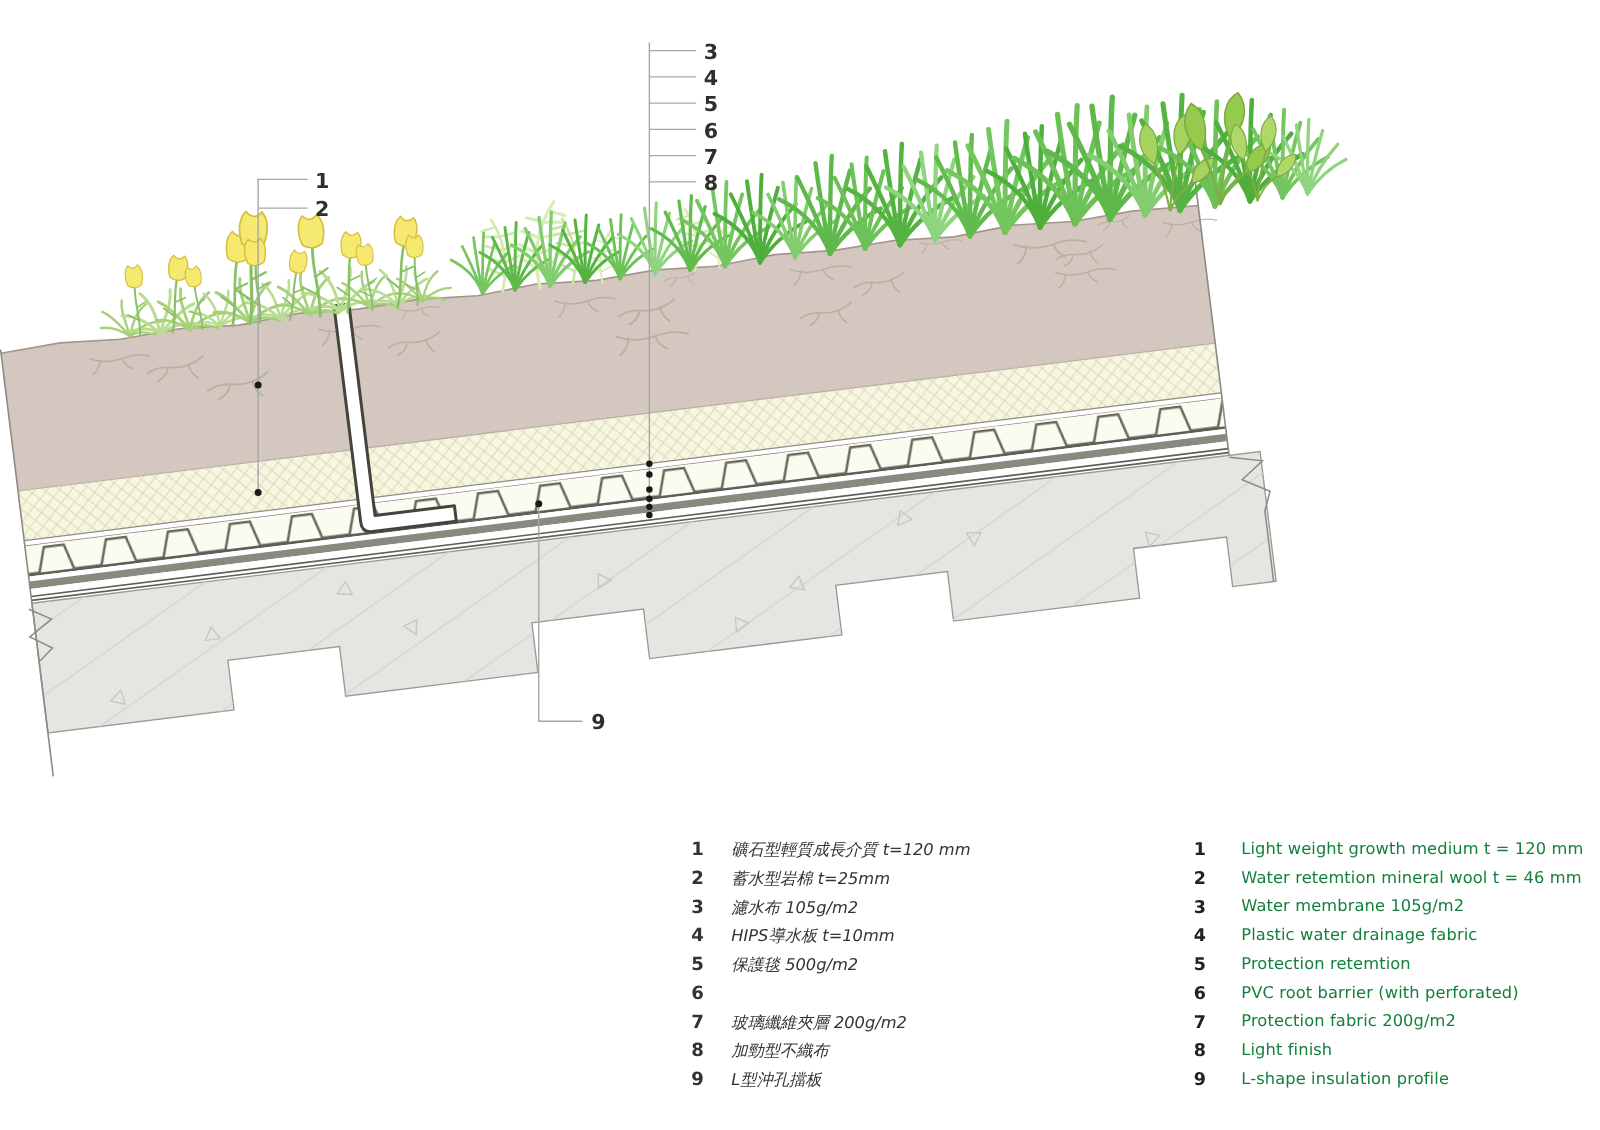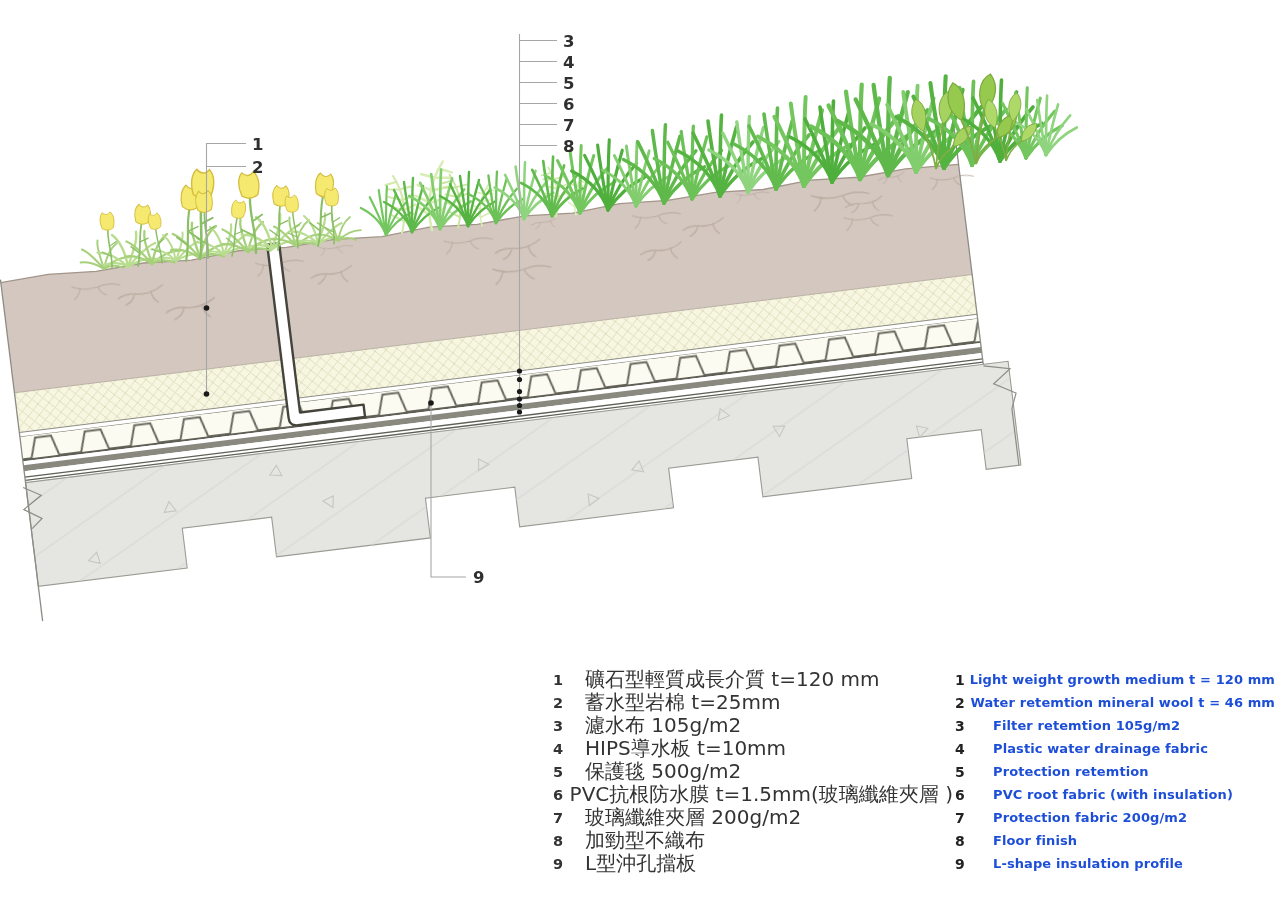--- a/index.html
+++ b/index.html
@@ -6,23 +6,23 @@
   body{width:1280px;height:904px;position:relative;overflow:hidden;
        font-family:"DejaVu Sans","Liberation Sans",sans-serif;}
   #stage{position:absolute;left:0;top:0;width:1280px;height:904px;}
   svg{display:block;}
   .callout-num{font:600 16.5px "DejaVu Sans","Liberation Sans",sans-serif;fill:#2f2f2f;}
   .legend{position:absolute;top:668px;}
   .legend-zh{left:553px;width:400px;}
   .legend-en{left:955px;width:320px;}
   .lrow{height:23px;display:flex;align-items:center;}
   .legend-zh .lnum{width:32px;font-size:14.5px;font-weight:600;color:#333;}
-  .legend-zh .ltext{font-size:20px;color:#333;white-space:nowrap;}
+  .legend-zh .ltext{font-size:13px;color:#333;white-space:nowrap;font-style:italic;}
   .legend-en .lnum{width:38px;font-size:14px;font-weight:700;color:#222;}
-  .legend-en .ltext{font-size:13px;font-weight:700;color:#1d4ed8;white-space:nowrap;letter-spacing:.1px;}
+  .legend-en .ltext{font-size:13px;font-weight:400;color:#15803d;white-space:nowrap;letter-spacing:.1px;}
 </style>
 </head>
 <body>
 
 <div id="stage">
 <svg width="1280" height="904" viewBox="0 0 1280 904">
   <defs>
     <pattern id="woolhatch" patternUnits="userSpaceOnUse" width="11" height="11">
       <path d="M0,0 L11,11 M11,0 L0,11" stroke="#ddd9b8" stroke-width="0.9" fill="none"></path>
     </pattern>
@@ -276,21 +276,20 @@
   <div class="lrow">
         <span class="lnum">4</span>
         <span class="ltext">HIPS導水板 t=10mm</span>
       </div>
   <div class="lrow">
         <span class="lnum">5</span>
         <span class="ltext">保護毯 500g/m2</span>
       </div>
   <div class="lrow">
         <span class="lnum">6</span>
-        <span class="ltext">PVC抗根防水膜 t=1.5mm(玻璃纖維夾層 )</span>
       </div>
   <div class="lrow">
         <span class="lnum">7</span>
         <span class="ltext">玻璃纖維夾層 200g/m2</span>
       </div>
   <div class="lrow">
         <span class="lnum">8</span>
         <span class="ltext">加勁型不織布</span>
       </div>
   <div class="lrow">
@@ -303,40 +302,40 @@
   <div class="lrow">
         <span class="lnum">1</span>
         <span class="ltext">Light weight growth medium t = 120 mm</span>
       </div>
   <div class="lrow">
         <span class="lnum">2</span>
         <span class="ltext">Water retemtion mineral wool t = 46 mm</span>
       </div>
   <div class="lrow">
         <span class="lnum">3</span>
-        <span class="ltext">Filter retemtion 105g/m2</span>
+        <span class="ltext">Water membrane 105g/m2</span>
       </div>
   <div class="lrow">
         <span class="lnum">4</span>
         <span class="ltext">Plastic water drainage fabric</span>
       </div>
   <div class="lrow">
         <span class="lnum">5</span>
         <span class="ltext">Protection retemtion</span>
       </div>
   <div class="lrow">
         <span class="lnum">6</span>
-        <span class="ltext">PVC root fabric (with insulation)</span>
+        <span class="ltext">PVC root barrier (with perforated)</span>
       </div>
   <div class="lrow">
         <span class="lnum">7</span>
         <span class="ltext">Protection fabric 200g/m2</span>
       </div>
   <div class="lrow">
         <span class="lnum">8</span>
-        <span class="ltext">Floor finish</span>
+        <span class="ltext">Light finish</span>
       </div>
   <div class="lrow">
         <span class="lnum">9</span>
         <span class="ltext">L-shape insulation profile</span>
       </div>
 </div>
 </div>
 
 </body></html>

